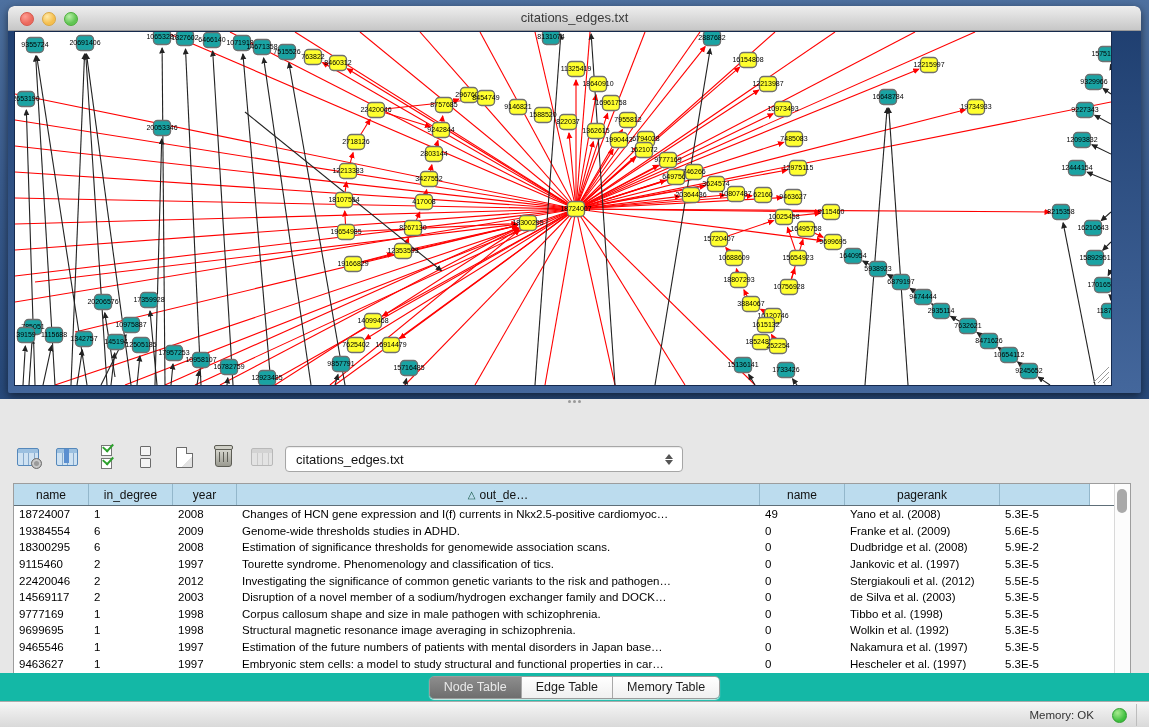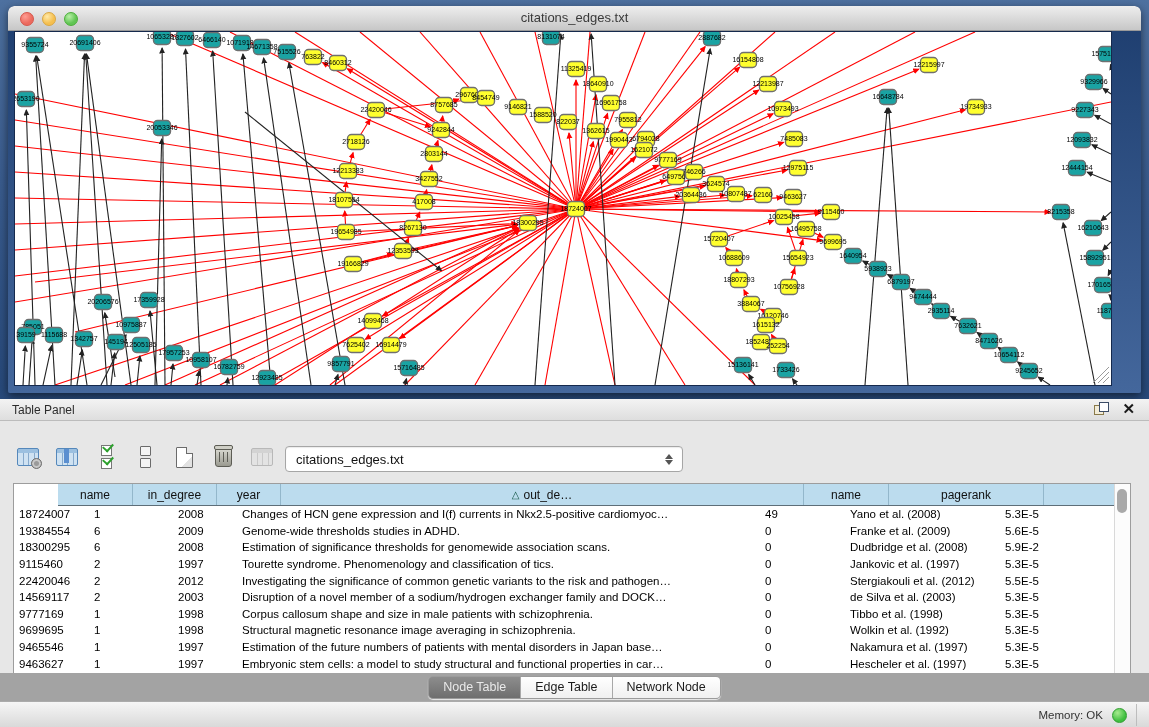--- a/index.html
+++ b/index.html
@@ -40,43 +40,43 @@
   .combo .val{padding-left:10px;flex:1;}
   .combo .arrows{width:18px;display:flex;flex-direction:column;align-items:center;gap:1px;margin-right:4px;}
   .combo .arrows b{width:0;height:0;border-left:4px solid transparent;border-right:4px solid transparent;}
   .combo .arrows b.up{border-bottom:5px solid #555;}
   .combo .arrows b.dn{border-top:5px solid #555;}
   
   .tablewrap{position:absolute;left:13px;top:84px;width:1116px;height:190px;
     background:#fff;border:1px solid #9d9d9d;overflow:hidden;}
   .tgrid{position:absolute;left:0;top:0;right:15px;bottom:0;}
   .thead{display:grid;grid-template-columns:75px 84px 64px 523px 85px 155px 90px 1fr;
-    height:21px;border-bottom:1px solid #5e6e78;margin-left:44px;}
+    height:21px;border-bottom:1px solid #5e6e78;}
   .th{background:#bcdcee;border-right:1px solid #93b7cb;font-size:12px;color:#111;
     display:flex;align-items:center;justify-content:center;overflow:hidden;white-space:nowrap;}
   .th .sort{font-size:10px;color:#154;margin-right:4px;}
   .trow{display:grid;grid-template-columns:75px 84px 64px 523px 85px 155px 90px 1fr;
     height:16.6px;font-size:11.5px;color:#000;}
   .td{padding-left:5px;display:flex;align-items:center;overflow:hidden;white-space:nowrap;}
   .vscroll{position:absolute;right:0;top:0;width:15px;bottom:0;background:#fcfcfc;
     border-left:1px solid #d9d9d9;}
   .vthumb{position:absolute;left:2px;top:5px;width:10px;height:24px;border-radius:5px;background:#a9a9a9;}
   
-  .tabbar{position:absolute;left:0;top:274px;right:0;height:28px;background:#a3a3a3;
+  .tabbar{position:absolute;left:0;top:274px;right:0;height:28px;background:#14b8a6;
     display:flex;align-items:center;justify-content:center;}
   .segmented{display:flex;height:21px;border:1px solid #9b9b9b;border-radius:5px;overflow:hidden;
     box-shadow:0 1px 1px rgba(255,255,255,.8), inset 0 1px 1px rgba(0,0,0,.06);}
   .seg{padding:0 14px;font-size:12.5px;display:flex;align-items:center;
     background:linear-gradient(180deg,#ffffff,#f0f0f0);color:#1c1c1c;border-right:1px solid #a8a8a8;}
   .seg:last-child{border-right:none;}
   .seg.active{background:linear-gradient(180deg,#8d8d8d,#6e6e6e);color:#e9e9e9;}
   
   .statusbar{position:absolute;left:0;top:302px;right:0;height:26px;
     background:linear-gradient(180deg,#f6f6f6,#d8d8d8);border-top:1px solid #ababab;}
-  .status-right{position:absolute;right:22px;top:0;height:100%;display:flex;align-items:center;gap:9px;}
+  .status-right{position:absolute;right:22px;top:0;height:100%;display:flex;align-items:center;gap:18px;}
   .status-text{font-size:11.5px;color:#333;}
   .dot{width:13px;height:13px;border-radius:50%;border:1px solid #2e9e2e;
     background:radial-gradient(circle at 35% 30%,#a7eb8f,#3fbf3f 65%);}
   .status-div{position:absolute;right:12px;top:2px;bottom:2px;width:1px;background:#bdbdbd;}
   
   .ico-table{width:20px;height:16px;border:1px solid #5588bb;border-radius:2px;
     background:
      linear-gradient(#9cc0e0,#9cc0e0) 0 0/20px 4px no-repeat,
      repeating-linear-gradient(90deg,#cfe2f2 0 4.6px,#88aacc 4.6px 5.6px),
      repeating-linear-gradient(0deg,#e8f1f8 0 4px,#88aacc 4px 5px);position:relative;}
@@ -739,30 +739,20 @@
     </div>
   </div>
 </div>
 
 <div class="panel">
   <div class="split-handle">
       <i></i>
       <i></i>
       <i></i>
     </div>
-  <div class="panel-header">
-    <div class="panel-title">Table Panel</div>
-    <div class="panel-hdr-icons">
-      <span class="float-ico">
-          <span class="a"></span>
-          <span class="b"></span>
-        </span>
-      <span class="close-x">✕</span>
-    </div>
-  </div>
 
   <div class="toolbar">
     <span class="tool">
         <span class="ico-table">
           <span class="gear"></span>
         </span>
       </span>
     <span class="tool">
         <span class="ico-table" style="position:relative;">
           <span class="colhl"></span>
@@ -886,21 +876,21 @@
             <div class="td">Disruption of a novel member of a sodium/hydrogen exchanger family and DOCK…</div>
             <div class="td">0</div>
             <div class="td">de Silva et al. (2003)</div>
             <div class="td">5.3E-5</div>
             <div class="td"></div>
           </div>
           <div class="trow">
             <div class="td">9777169</div>
             <div class="td">1</div>
             <div class="td">1998</div>
-            <div class="td">Corpus callosum shape and size in male patients with schizophrenia.</div>
+            <div class="td">Corpus callosum shape and size in male pathogen with schizophrenia.</div>
             <div class="td">0</div>
             <div class="td">Tibbo et al. (1998)</div>
             <div class="td">5.3E-5</div>
             <div class="td"></div>
           </div>
           <div class="trow">
             <div class="td">9699695</div>
             <div class="td">1</div>
             <div class="td">1998</div>
             <div class="td">Structural magnetic resonance image averaging in schizophrenia.</div>
@@ -933,21 +923,21 @@
     </div>
     <div class="vscroll">
         <div class="vthumb"></div>
       </div>
   </div>
 
   <div class="tabbar">
     <div class="segmented" id="tabs">
         <div class="seg active">Node Table</div>
         <div class="seg">Edge Table</div>
-        <div class="seg">Network Node</div>
+        <div class="seg">Memory Table</div>
       </div>
   </div>
 
   <div class="statusbar">
     <div class="status-right">
       <span class="status-text">Memory: OK</span>
       <span class="dot"></span>
     </div>
     <div class="status-div"></div>
   </div>

